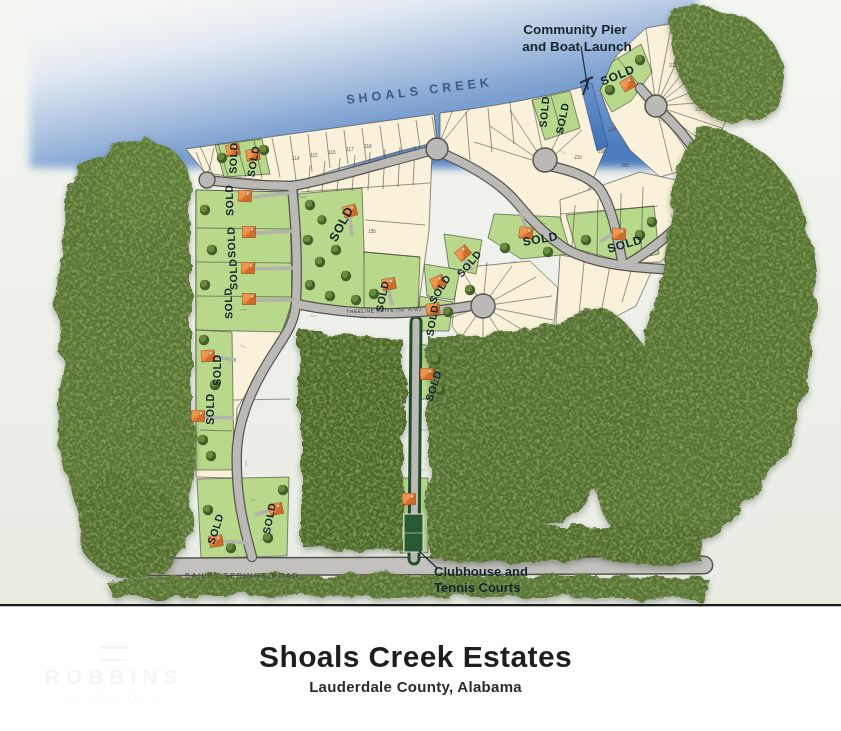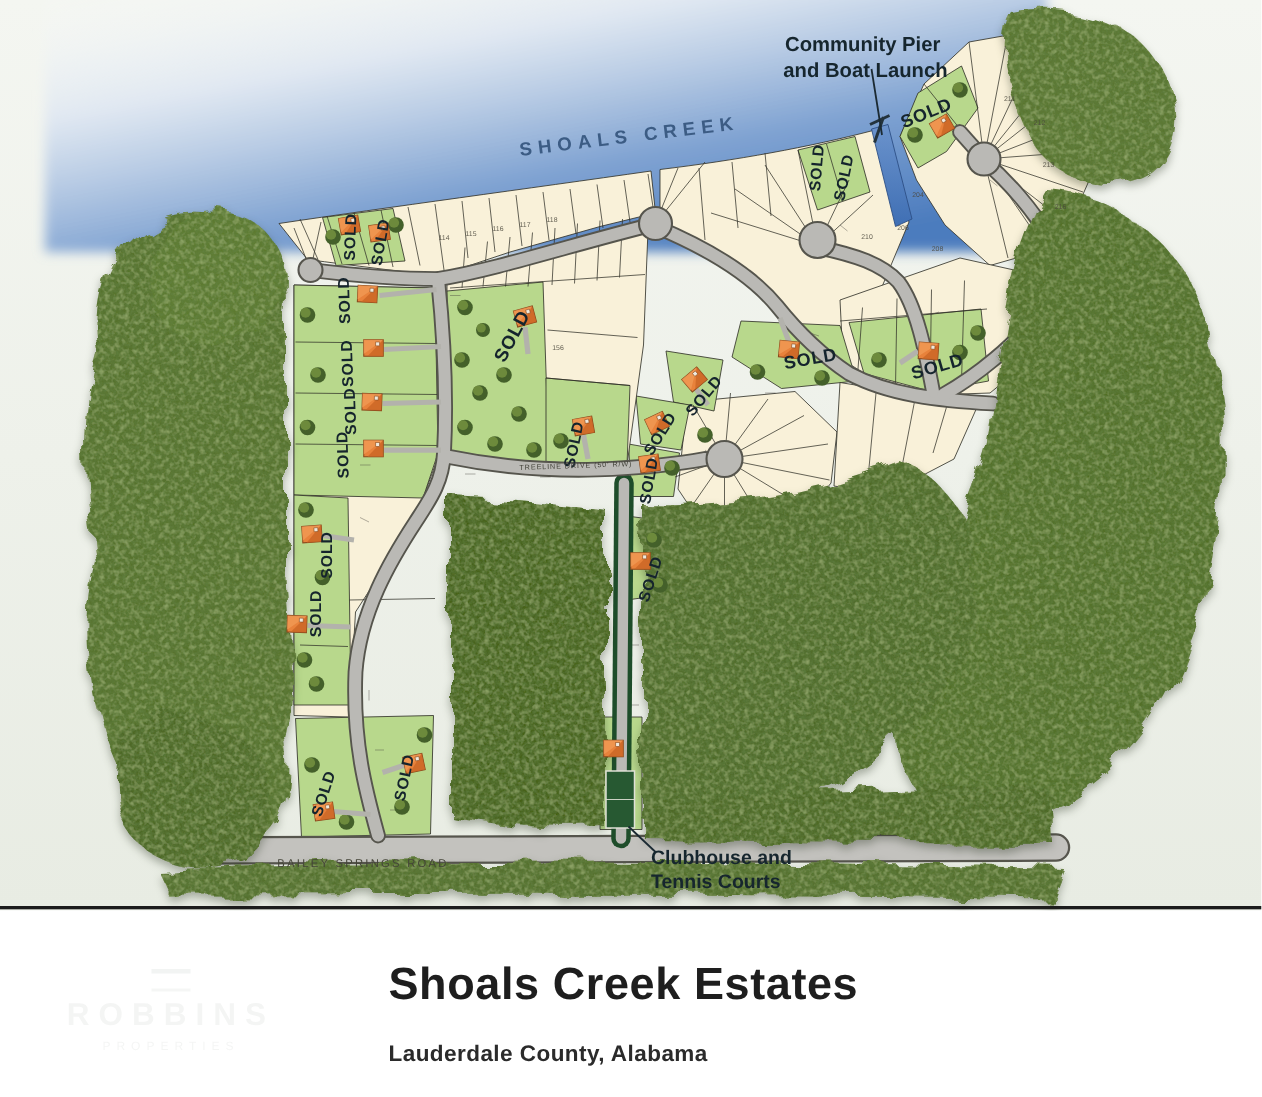--- a/index.html
+++ b/index.html
@@ -1,23 +1,23 @@
 <!DOCTYPE html>
 <html><head>
 <meta charset="utf-8">
 <style>
   html,body{margin:0;padding:0;background:#ffffff;}
   body{width:841px;height:731px;position:relative;overflow:hidden;
        font-family:"Liberation Sans", sans-serif;}
   .map-wrap{position:absolute;left:0;top:0;width:841px;height:607px;}
   svg{display:block;}
-  .title-block{position:absolute;left:259px;top:640px;}
+  .title-block{position:absolute;left:259px;top:640px;text-align:center;}
   .title-block h1{margin:0;font-size:30px;font-weight:bold;color:#1e1e1e;
       letter-spacing:.4px;line-height:34px;}
-  .title-block .subtitle{margin-top:20px;font-size:15px;font-weight:bold;
+  .title-block .subtitle{margin-top:4px;font-size:15px;font-weight:bold;
       color:#2b2b2b;letter-spacing:.3px;}
   .watermark{position:absolute;left:34px;top:646px;width:160px;text-align:center;
       color:rgba(60,85,70,0.06);user-select:none;}
   .watermark .wm1{font-size:21px;font-weight:bold;letter-spacing:6px;}
   .watermark .wm2{font-size:8px;letter-spacing:4px;margin-top:4px;}
   .wm-mark{width:26px;height:10px;margin:0 auto 4px auto;
       border-top:3px solid rgba(60,85,70,0.06);border-bottom:2px solid rgba(60,85,70,0.05);}
   .sold-t{font-weight:bold;fill:#15242d;letter-spacing:.6px;}
   .lotnum{font-size:4.6px;fill:#4a473c;opacity:.85;}
 </style>

